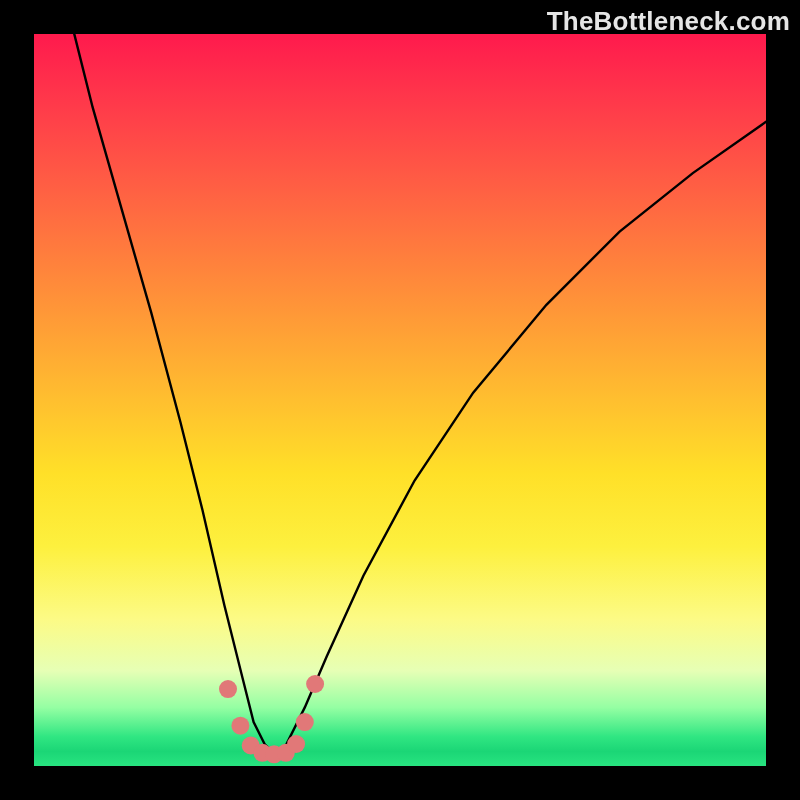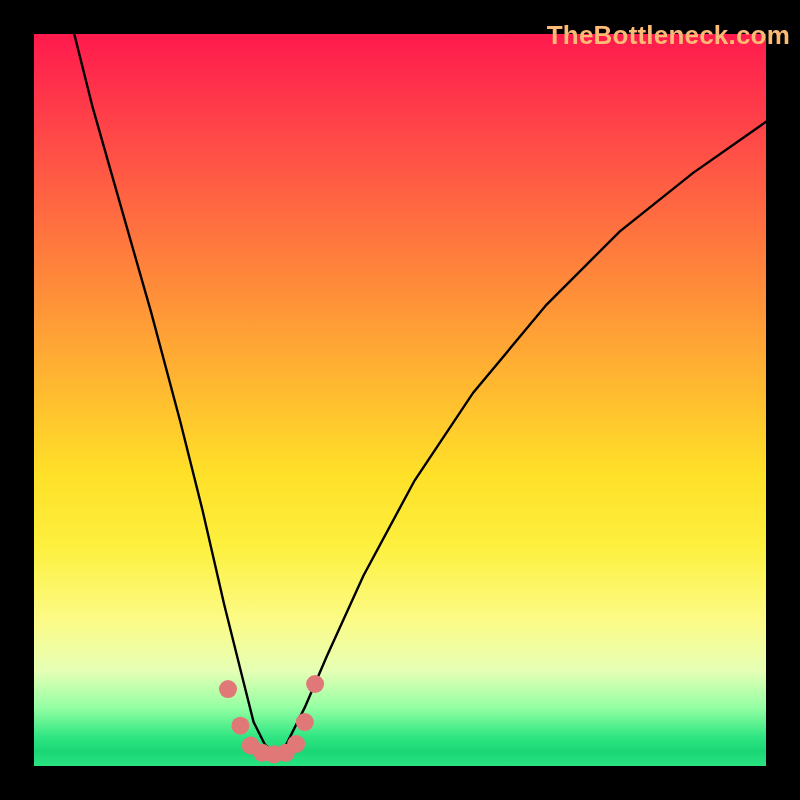--- a/index.html
+++ b/index.html
@@ -29,26 +29,26 @@
       #fcfb86 80%,
       #e6ffb5 87%,
       #95ffa3 92%,
       #30e682 96%,
       #1bd676 98%,
       #28e480 100%
     );
   }
   .watermark {
     position: absolute;
-    top: 20px;
+    top: 6px;
     right: 10px;
     font-family: Arial, Helvetica, sans-serif;
     font-size: 26px;
     font-weight: 600;
-    color: #fdba74;
+    color: #e5e5e5;
     letter-spacing: 0.2px;
     z-index: 10;
   }
   svg.curve {
     position: absolute;
     left: 0; top: 0;
     width: 732px;
     height: 732px;
     overflow: visible;
   }

